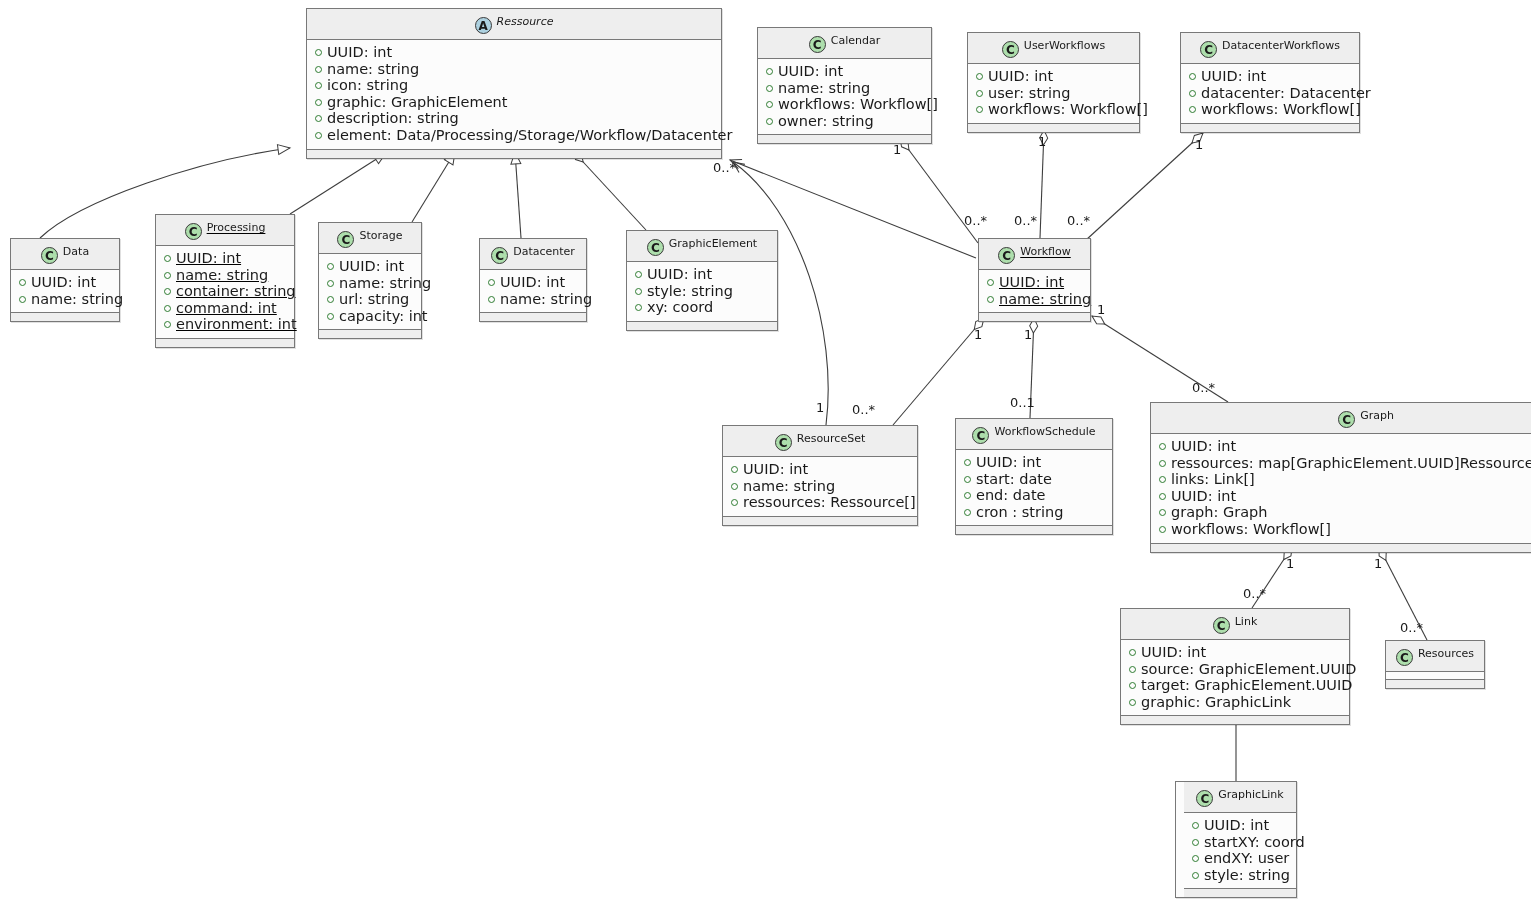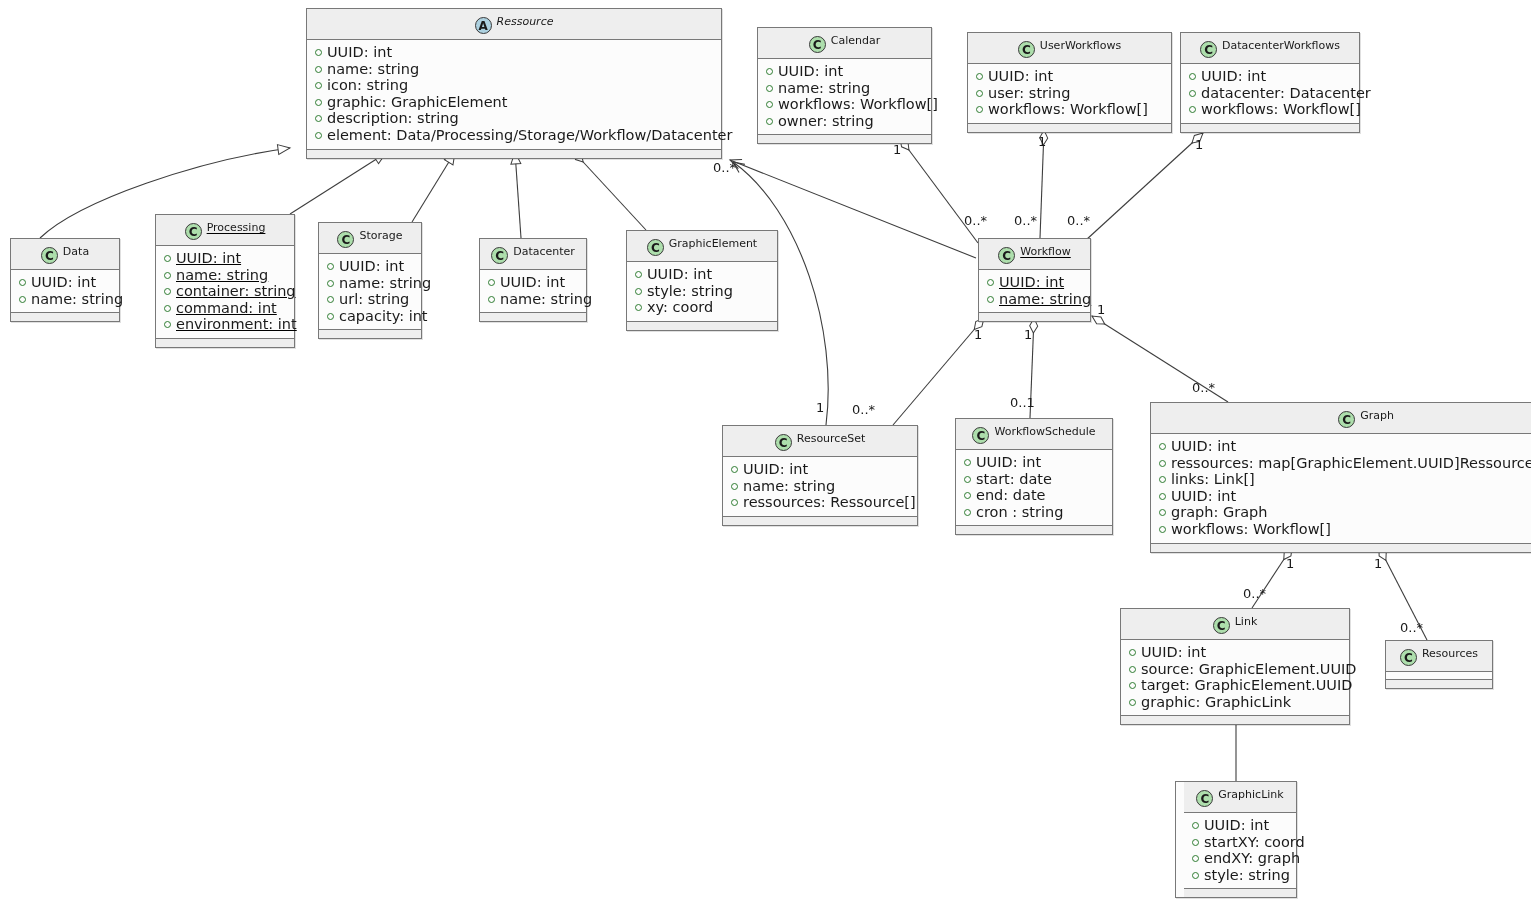--- a/index.html
+++ b/index.html
@@ -174,21 +174,21 @@
     <div class="uml-class" style="left: 757px; top: 27px; width: 175px;">
       <div class="uml-header"><span class="stereo-icon">C</span><span class="cls-name">Calendar</span></div>
       <div class="uml-attrs">
         <div class="attr-row"><span class="attr-vis"></span><span>UUID: int</span></div>
         <div class="attr-row"><span class="attr-vis"></span><span>name: string</span></div>
         <div class="attr-row"><span class="attr-vis"></span><span>workflows: Workflow[]</span></div>
         <div class="attr-row"><span class="attr-vis"></span><span>owner: string</span></div>
       </div>
       <div class="uml-methods"></div>
     </div>
-    <div class="uml-class" style="left: 967px; top: 32px; width: 205px;">
+    <div class="uml-class" style="left: 967px; top: 32px; width: 173px;">
       <div class="uml-header"><span class="stereo-icon">C</span><span class="cls-name">UserWorkflows</span></div>
       <div class="uml-attrs">
         <div class="attr-row"><span class="attr-vis"></span><span>UUID: int</span></div>
         <div class="attr-row"><span class="attr-vis"></span><span>user: string</span></div>
         <div class="attr-row"><span class="attr-vis"></span><span>workflows: Workflow[]</span></div>
       </div>
       <div class="uml-methods"></div>
     </div>
     <div class="uml-class" style="left: 1180px; top: 32px; width: 180px;">
       <div class="uml-header"><span class="stereo-icon">C</span><span class="cls-name">DatacenterWorkflows</span></div>
@@ -287,31 +287,31 @@
     <div class="uml-class" style="left: 1120px; top: 608px; width: 230px;">
       <div class="uml-header"><span class="stereo-icon">C</span><span class="cls-name">Link</span></div>
       <div class="uml-attrs">
         <div class="attr-row"><span class="attr-vis"></span><span>UUID: int</span></div>
         <div class="attr-row"><span class="attr-vis"></span><span>source: GraphicElement.UUID</span></div>
         <div class="attr-row"><span class="attr-vis"></span><span>target: GraphicElement.UUID</span></div>
         <div class="attr-row"><span class="attr-vis"></span><span>graphic: GraphicLink</span></div>
       </div>
       <div class="uml-methods"></div>
     </div>
-    <div class="uml-class" style="left: 1385px; top: 640px; width: 108px;">
+    <div class="uml-class" style="left: 1385px; top: 640px; width: 100px;">
       <div class="uml-header"><span class="stereo-icon">C</span><span class="cls-name">Resources</span></div>
       <div class="uml-attrs empty-compartment"></div>
       <div class="uml-methods"></div>
     </div>
     <div class="uml-class" style="left: 1175px; top: 781px; width: 122px; padding-left: 8px;">
       <div class="uml-header"><span class="stereo-icon">C</span><span class="cls-name">GraphicLink</span></div>
       <div class="uml-attrs">
         <div class="attr-row"><span class="attr-vis"></span><span>UUID: int</span></div>
         <div class="attr-row"><span class="attr-vis"></span><span>startXY: coord</span></div>
-        <div class="attr-row"><span class="attr-vis"></span><span>endXY: graph</span></div>
+        <div class="attr-row"><span class="attr-vis"></span><span>endXY: user</span></div>
         <div class="attr-row"><span class="attr-vis"></span><span>style: string</span></div>
       </div>
       <div class="uml-methods"></div>
     </div>
     <div class="mult-label" style="left: 893px; top: 142px;">1</div>
     <div class="mult-label" style="left: 1038px; top: 134px;">1</div>
     <div class="mult-label" style="left: 1195px; top: 137px;">1</div>
     <div class="mult-label" style="left: 964px; top: 213px;">0..*</div>
     <div class="mult-label" style="left: 1014px; top: 213px;">0..*</div>
     <div class="mult-label" style="left: 1067px; top: 213px;">0..*</div>

